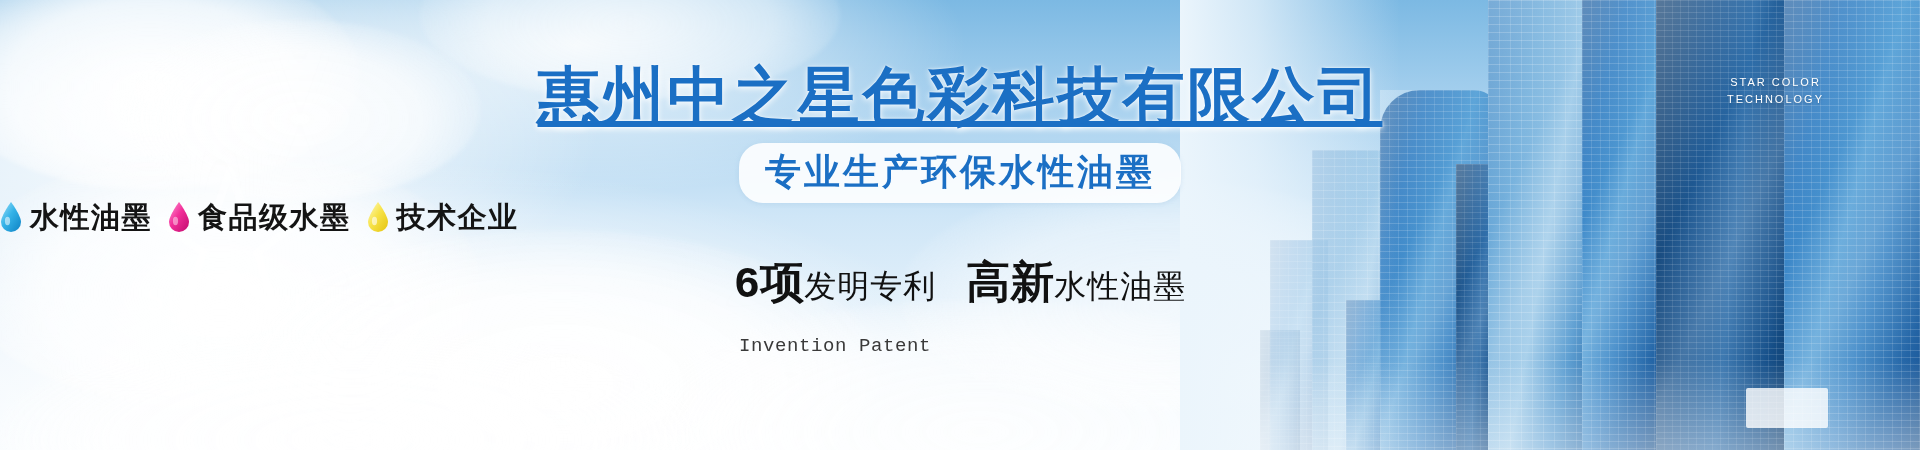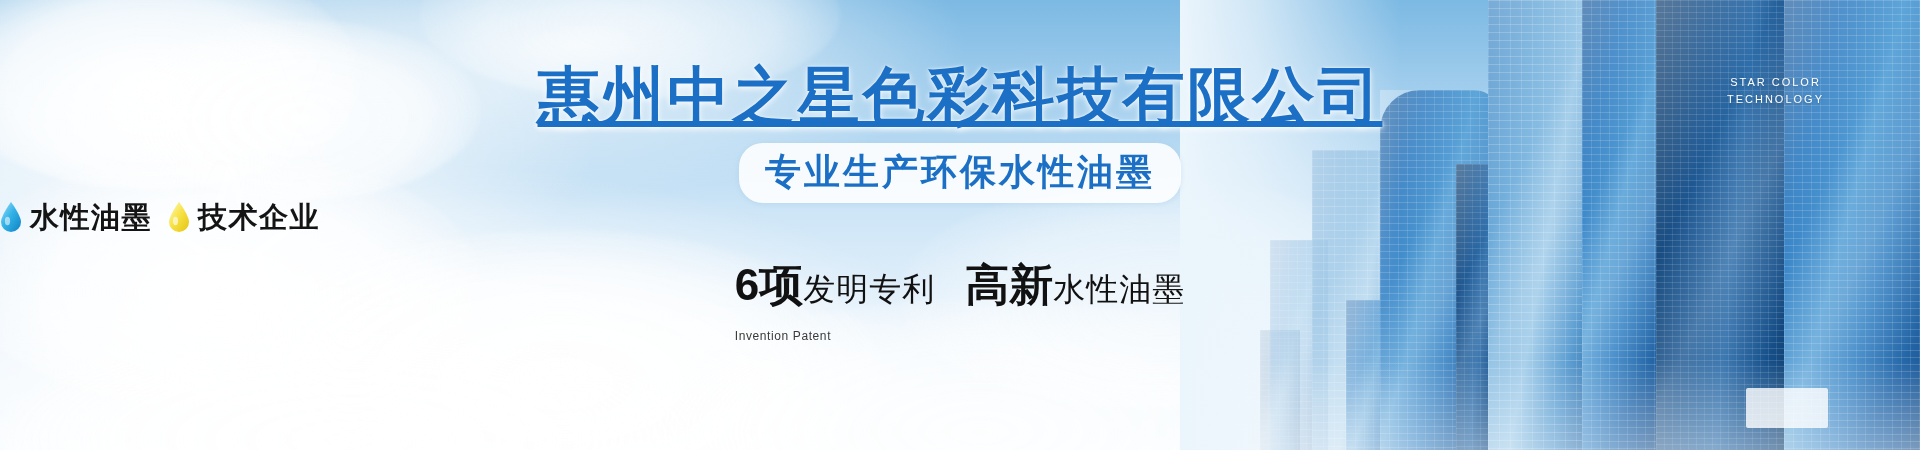--- a/index.html
+++ b/index.html
@@ -208,39 +208,39 @@
 
   .badges {
     position: absolute;
     left: 0; right: 0;
     top: 262px;
     display: flex;
     justify-content: center;
     align-items: flex-start;
     gap: 30px;
   }
-  .badge { text-align: left; }
+  .badge { text-align: center; font-family: Liberation Mono, monospace; }
   .badge-cn {
     white-space: nowrap;
     line-height: 46px;
     color: #111111;
   }
   .badge-strong {
     font-size: 44px;
     font-weight: 700;
     letter-spacing: 0px;
   }
   .badge-rest {
     font-size: 32px;
     font-weight: 500;
     letter-spacing: 1px;
   }
   .badge-en {
-    margin-top: 8px;
-    font-size: 12px;
+    margin-top: 20px;
+    font-size: 19px;
     font-weight: 400;
     color: #3a3a3a;
     letter-spacing: 0.6px;
     line-height: 20px;
     white-space: nowrap;
   }
 </style>
 </head>
 <body>
 
@@ -322,20 +322,34 @@
               <stop offset="45%" stop-color="#35b3e8"></stop>
               <stop offset="100%" stop-color="#0d82c4"></stop>
             </linearGradient>
           </defs>
           <path d="M11 0 C11 0 1 13.5 1 20 A10 10 0 0 0 21 20 C21 13.5 11 0 11 0 Z" fill="url(#gC)"></path>
           <ellipse cx="7.5" cy="19" rx="2.6" ry="4.2" fill="rgba(255,255,255,0.55)"></ellipse>
         </svg>
         <span class="feature-label">水性油墨</span>
       </div>
 
+      <div class="feature">
+        <svg class="drop" viewBox="0 0 22 30">
+          <defs>
+            <linearGradient id="gM" x1="0" y1="0" x2="1" y2="1">
+              <stop offset="0%" stop-color="#ff9ad8"></stop>
+              <stop offset="45%" stop-color="#f22f99"></stop>
+              <stop offset="100%" stop-color="#c20b6e"></stop>
+            </linearGradient>
+          </defs>
+          <path d="M11 0 C11 0 1 13.5 1 20 A10 10 0 0 0 21 20 C21 13.5 11 0 11 0 Z" fill="url(#gM)"></path>
+          <ellipse cx="7.5" cy="19" rx="2.6" ry="4.2" fill="rgba(255,255,255,0.45)"></ellipse>
+        </svg>
+        <span class="feature-label">食品级水墨</span>
+      </div>
 
       <div class="feature">
         <svg class="drop" viewBox="0 0 22 30">
           <defs>
             <linearGradient id="gY" x1="0" y1="0" x2="1" y2="1">
               <stop offset="0%" stop-color="#fffbc2"></stop>
               <stop offset="45%" stop-color="#f7e34a"></stop>
               <stop offset="100%" stop-color="#e5c40d"></stop>
             </linearGradient>
           </defs>

